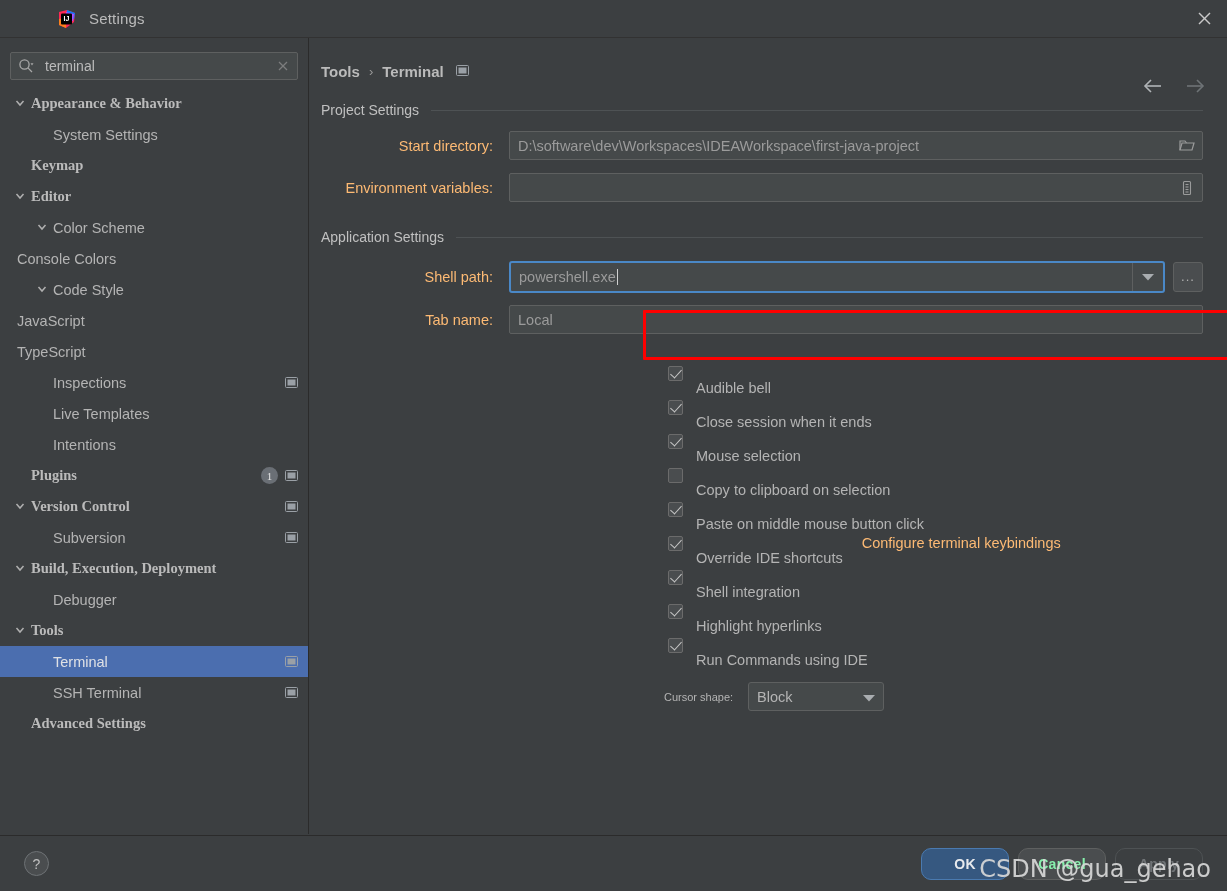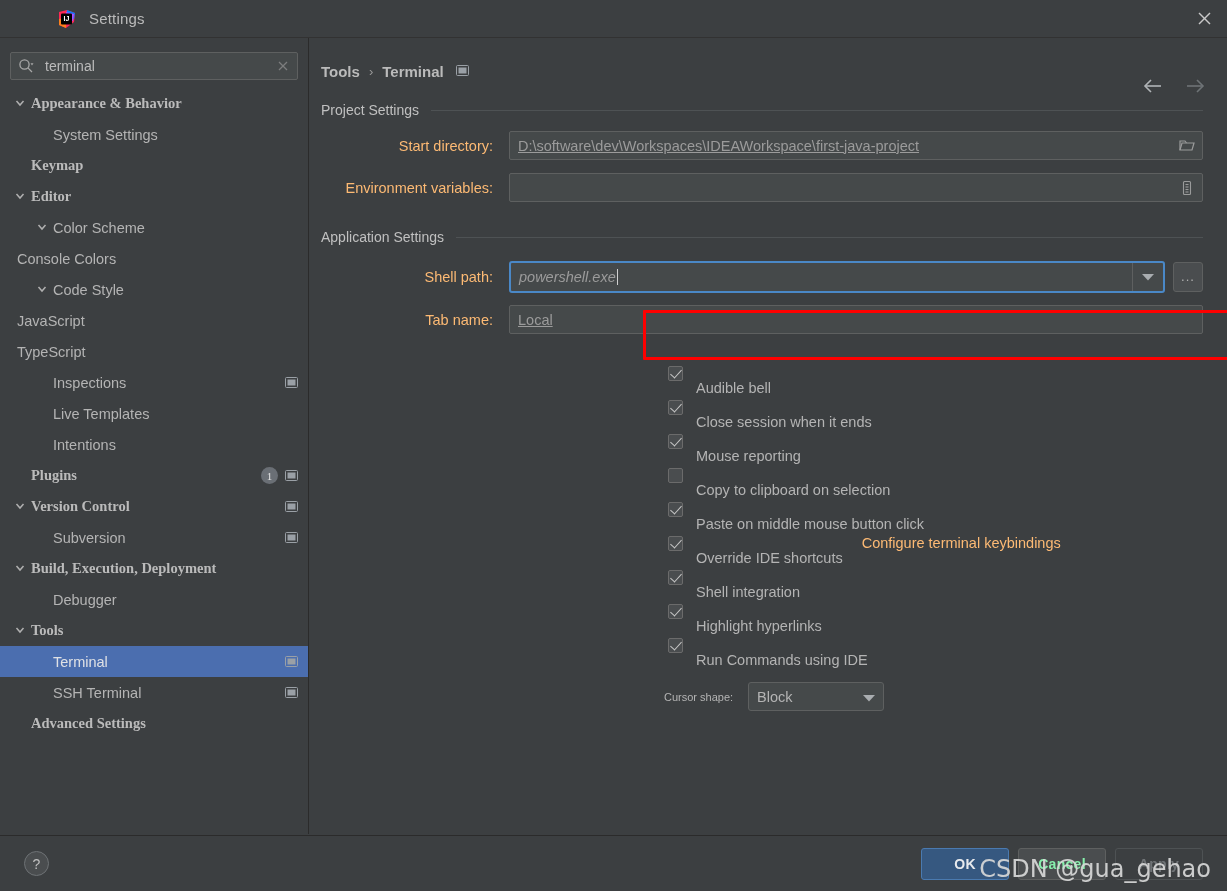--- a/index.html
+++ b/index.html
@@ -107,39 +107,39 @@
   .field-label {
     width:200px; text-align:right; padding-right:16px;
     font-size:14.5px; color:#fdba74; white-space:nowrap;
   }
   .text-field {
     flex:1; height:29px; margin-right:24px;
     background:#45494a; border:1px solid #5e6060; border-radius:2px;
     display:flex; align-items:center; padding:0 6px 0 8px;
     color:#9b9b9b; font-size:14.5px;
   }
-  .tf-value { flex:1; white-space:nowrap; overflow:hidden;text-decoration:underline; }
+  .tf-value { flex:1; white-space:nowrap; overflow:hidden; }
   .tf-trailing { width:18px; height:18px; flex:0 0 auto; opacity:.8; }
 
   
   #highlight-box {
     position:absolute; left:334px; top:272px;
     width:889px; height:50px;
     border:3px solid #fe0000; border-radius:1px;
     pointer-events:none;
   }
 
   .combo-field {
     flex:1; height:32px; margin-right:8px;
     background:#45494a; border:2px solid #4a88c7; border-radius:3px;
     display:flex; align-items:center;
   }
   .combo-input {
     flex:1; padding-left:8px; color:#9b9b9b; font-size:14.5px;
-    display:flex; align-items:center;font-style:italic;
+    display:flex; align-items:center;
   }
   .caret {
     display:inline-block; width:1px; height:16px;
     background:#d0d0d0; margin-left:1px;
   }
   .combo-arrow-btn {
     width:31px; height:100%; border-left:1px solid #5e6060;
     display:flex; align-items:center; justify-content:center;
   }
   .browse-btn {
@@ -181,21 +181,21 @@
     display:flex; align-items:center; padding:0 24px;
   }
   #help-btn {
     width:25px; height:25px; border-radius:50%;
     border:1px solid #6e7275; background:#4a4d4f;
     display:flex; align-items:center; justify-content:center;
     color:#c0c0c0; font-size:14px;
   }
   #footer-buttons { margin-left:auto; display:flex; gap:9px; align-items:center; }
   .btn {
-    height:32px; min-width:88px; border-radius:3px;
+    height:32px; min-width:88px; border-radius:10px;
     display:flex; align-items:center; justify-content:center;
     font-size:14px; font-weight:bold; letter-spacing:.3px;
   }
   .btn.primary { background:#365880; color:#e8eaed; border:1px solid #4a7ab0; }
   .btn.secondary { background:#4a4d4f; color:#86efac; border:1px solid #5e6060; }
   .btn.ghost { background:#3c3f41; color:#6f7376; border:1px solid #4e5254; }
 
   #watermark {
     position:absolute; right:16px; bottom:8px;
     font-size:24px; color:#d8d8d8; opacity:.92;
@@ -506,21 +506,21 @@
         <div class="check-row">
           <span class="cb checked"></span>
           <span class="check-label">Audible bell</span>
         </div>
         <div class="check-row">
           <span class="cb checked"></span>
           <span class="check-label">Close session when it ends</span>
         </div>
         <div class="check-row">
           <span class="cb checked"></span>
-          <span class="check-label">Mouse reporting</span>
+          <span class="check-label">Mouse selection</span>
         </div>
         <div class="check-row">
           <span class="cb"></span>
           <span class="check-label">Copy to clipboard on selection</span>
         </div>
         <div class="check-row">
           <span class="cb checked"></span>
           <span class="check-label">Paste on middle mouse button click</span>
         </div>
         <div class="check-row">

